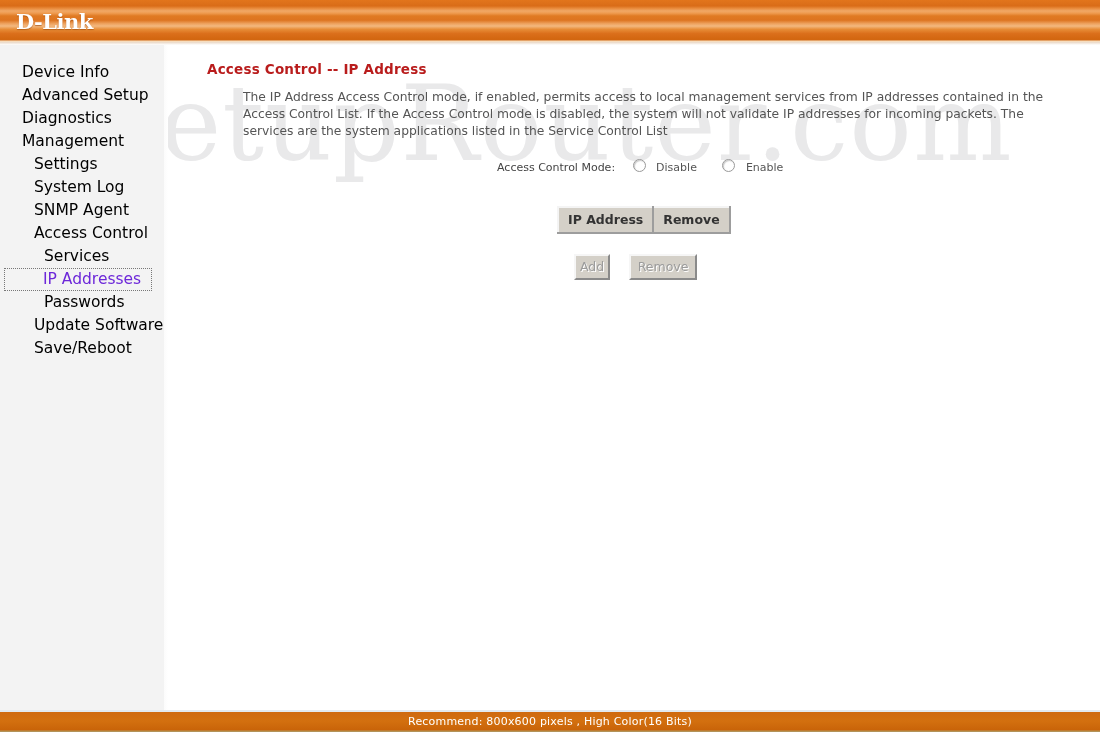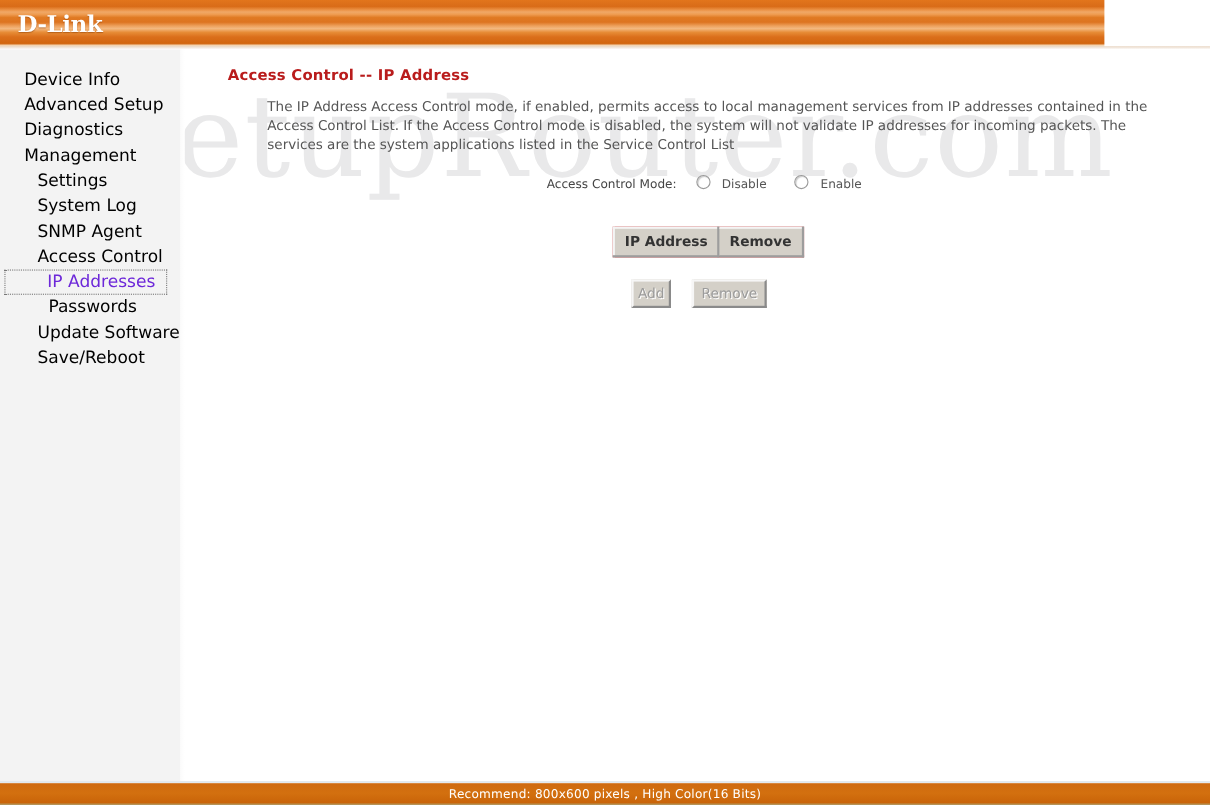--- a/index.html
+++ b/index.html
@@ -12,21 +12,21 @@
     background: #ffffff;
     font-family: "DejaVu Sans", "Liberation Sans", sans-serif;
     overflow: hidden;
     position: relative;
   }
 
   
   #header-bar {
     position: absolute;
     top: 0; left: 0;
-    width: 1004px;
+    width: 1100px;
     height: 42px;
     background:
       linear-gradient(to bottom,
         #e2751c 0%,
         #d96c18 14%,
         #e98b3c 20%,
         #f0a867 26%,
         #ef9d52 31%,
         #e07a23 38%,
         #dd7420 48%,
@@ -258,20 +258,21 @@
 <div id="sidebar">
   <ul class="nav-list">
     <li class="nav-item">Device Info</li>
     <li class="nav-item">Advanced Setup</li>
     <li class="nav-item">Diagnostics</li>
     <li class="nav-item">Management</li>
     <li class="nav-item lvl2">Settings</li>
     <li class="nav-item lvl2">System Log</li>
     <li class="nav-item lvl2">SNMP Agent</li>
     <li class="nav-item lvl2">Access Control</li>
+    <li class="nav-item lvl3">Services</li>
     <li><span class="nav-item active">IP Addresses</span></li>
     <li class="nav-item lvl3">Passwords</li>
     <li class="nav-item lvl2">Update Software</li>
     <li class="nav-item lvl2">Save/Reboot</li>
   </ul>
 </div>
 <div id="sidebar-edge"></div>
 
 <div id="content">
 

